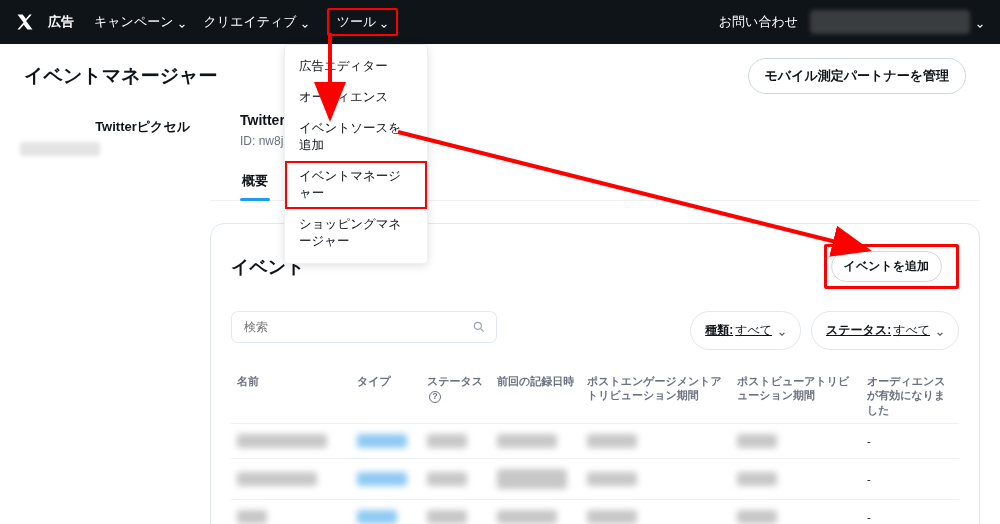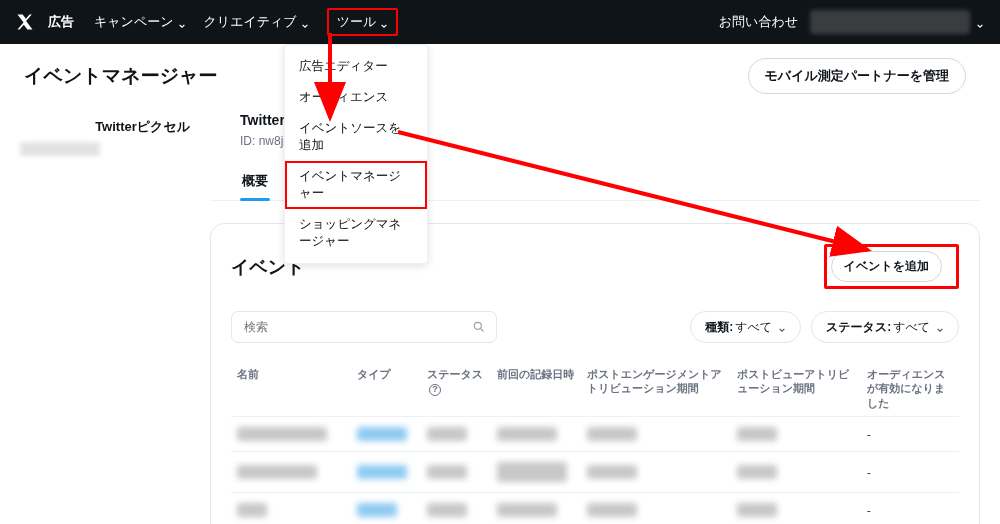--- a/index.html
+++ b/index.html
@@ -54,21 +54,21 @@
 
   .card{border:1px solid var(--border);border-radius:14px;margin-top:22px;padding:20px 20px 16px;}
   .card-head{display:flex;align-items:center;margin-bottom:22px;}
   .card-title{font-size:18px;font-weight:800;}
 
   .filter-row{display:flex;align-items:stretch;gap:10px;margin-bottom:16px;}
   .search-wrap{flex:0 0 266px;border:1px solid var(--border);border-radius:7px;display:flex;align-items:center;padding:0 10px;height:32px;}
   .search-wrap input{border:none;outline:none;flex:1;font-size:12px;background:transparent;}
   .search-wrap .mag{width:14px;height:14px;color:#9aa5ab;}
   .filter-spacer{flex:1;}
-  .filter-pill{border:1px solid var(--border);border-radius:9999px;height:32px;display:flex;align-items:center;padding:0 14px;font-size:12px;cursor:pointer;}
+  .filter-pill{border:1px solid var(--border);border-radius:9999px;height:39px;display:flex;align-items:center;padding:0 14px;font-size:12px;cursor:pointer;text-decoration:underline;}
   .filter-pill b{font-weight:700;margin-right:2px;}
   .filter-pill .chevron{margin-left:6px;}
 
   table.events{width:100%;border-collapse:collapse;font-size:11px;}
   table.events th{color:var(--text-muted);font-weight:700;text-align:left;padding:8px 6px 6px;border-bottom:1px solid var(--border-light);vertical-align:top;line-height:1.3;}
   table.events th .help{display:inline-flex;width:12px;height:12px;border:1px solid var(--text-muted);border-radius:50%;align-items:center;justify-content:center;font-size:9px;margin-left:2px;cursor:pointer;}
   table.events td{padding:10px 6px;border-bottom:1px solid var(--border-light);vertical-align:middle;}
   .blur-cell{height:14px;border-radius:3px;filter:blur(3px);}
   .bc-gray{background:#c7c7c7;}
   .bc-blue{background:#8fcaf3;}

